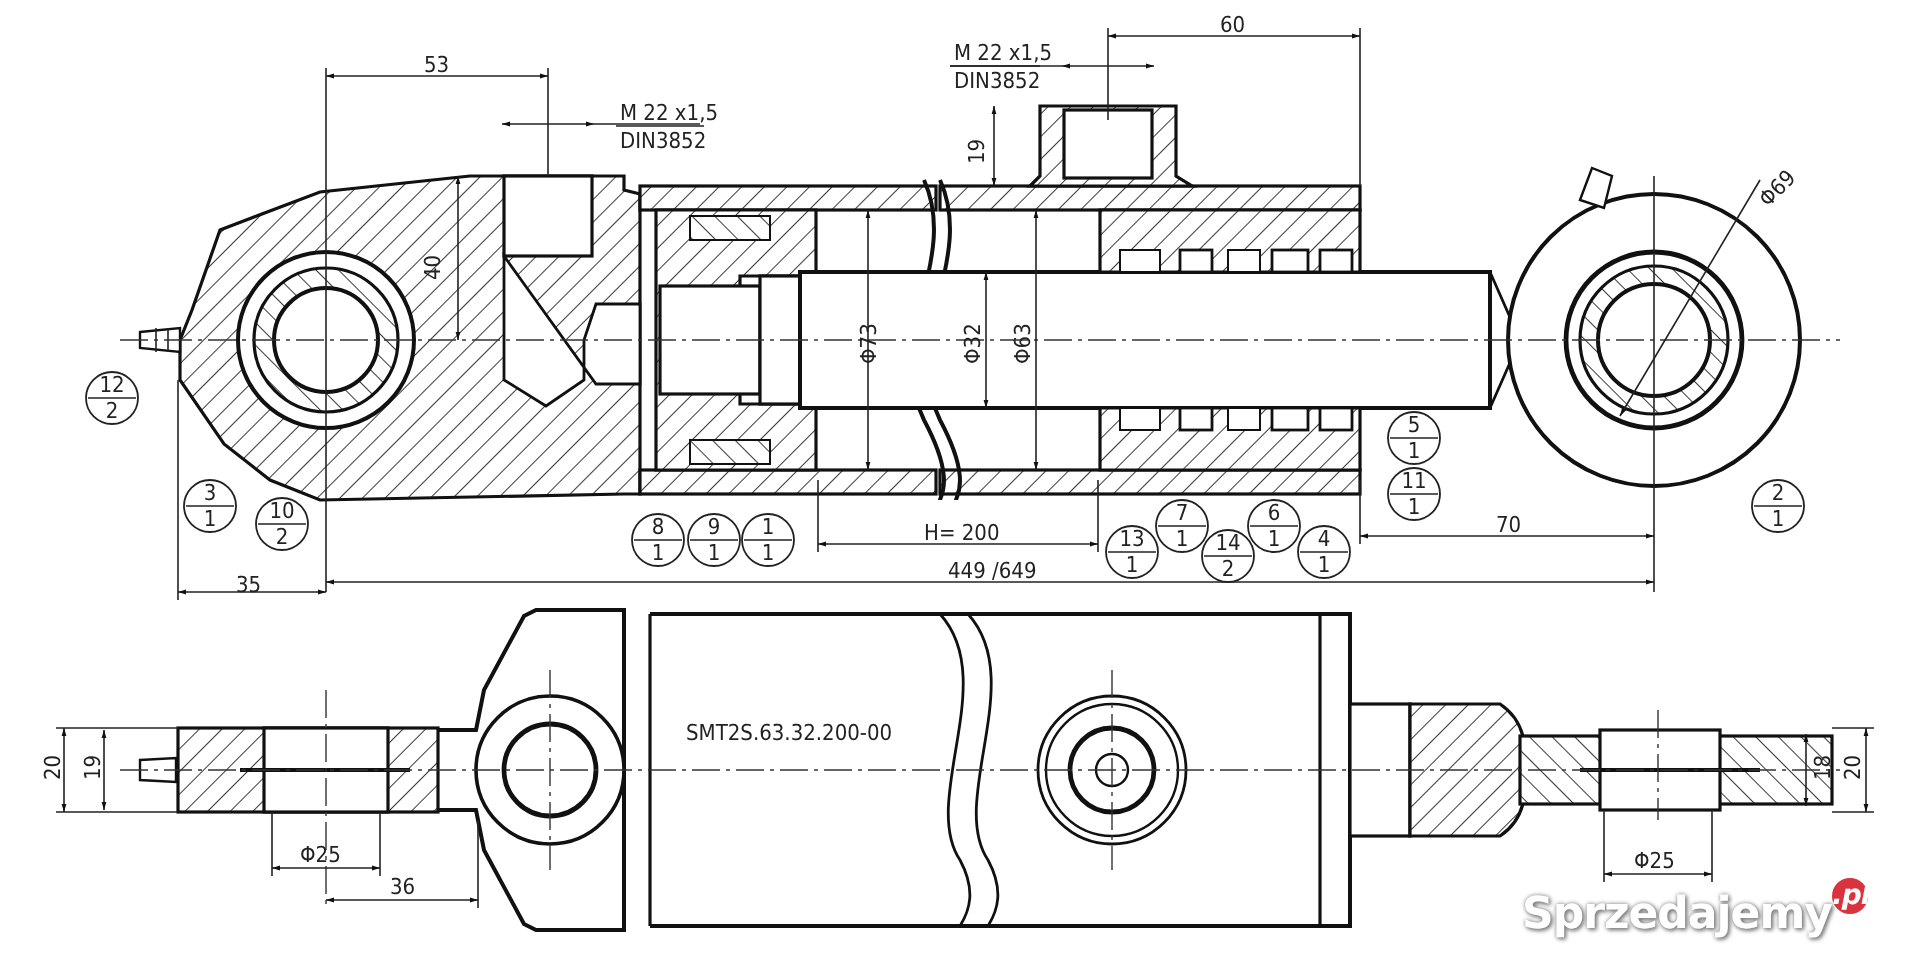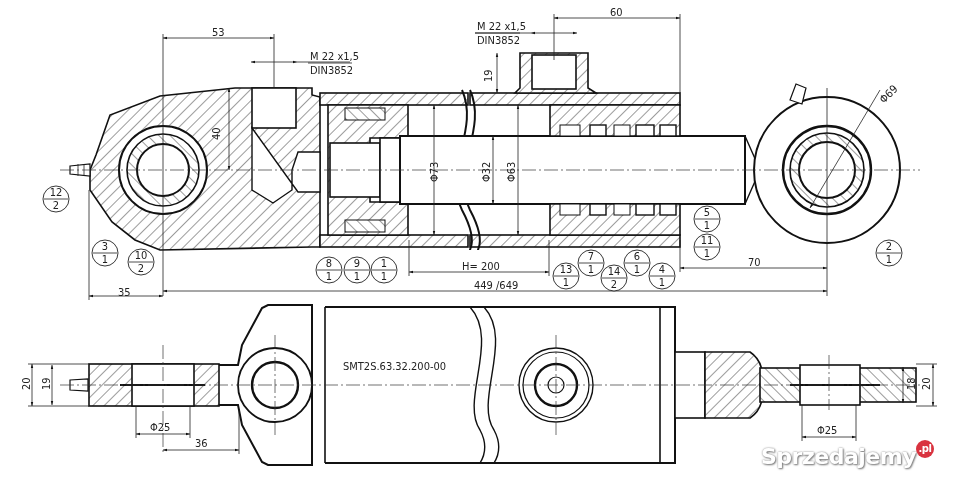--- a/index.html
+++ b/index.html
@@ -6,21 +6,21 @@
   body{width:960px;height:480px;overflow:hidden;position:relative;font-family:"DejaVu Sans",sans-serif;}
   #drawing{position:absolute;left:0;top:0;width:960px;height:480px;}
   .t{font-family:"DejaVu Sans Condensed","DejaVu Sans",sans-serif;fill:#222;font-size:11px;}
   .ln{stroke:#111;fill:none;}
   .thin{stroke:#222;stroke-width:0.8;fill:none;}
   .thick{stroke:#111;stroke-width:2;fill:none;}
   .hatch{fill:url(#hatch);stroke:#111;stroke-width:1.6;}
   .center{stroke:#333;stroke-width:0.7;stroke-dasharray:14 3 2 3;fill:none;}
   .bubble{fill:#fff;stroke:#222;stroke-width:0.9;}
   .wm{position:absolute;right:26px;bottom:10px;font-family:"DejaVu Sans",sans-serif;font-weight:bold;font-size:22px;color:#fff;text-shadow:0 0 2px #888,1px 1px 2px #777;letter-spacing:-0.5px;}
-  .wm .pl{display:inline-block;background:#d9333f;color:#fff;border-radius:50%;font-size:10px;width:18px;height:18px;line-height:18px;text-align:center;position:relative;top:-12px;text-shadow:none;}
+  .wm .pl{display:inline-block;background:#d9333f;color:#fff;border-radius:50%;font-size:14px;width:18px;height:18px;line-height:18px;text-align:center;position:relative;top:-12px;text-shadow:none;font-style:italic;}
 </style>
 </head>
 <body>
 
 <svg id="drawing" viewBox="0 0 960 480" xmlns="http://www.w3.org/2000/svg">
   <defs>
     <pattern id="hatch" patternUnits="userSpaceOnUse" width="8" height="8" patternTransform="rotate(45)">
       <rect width="8" height="8" fill="#fff"></rect>
       <line x1="0" y1="0" x2="0" y2="8" stroke="#222" stroke-width="0.9"></line>
     </pattern>

